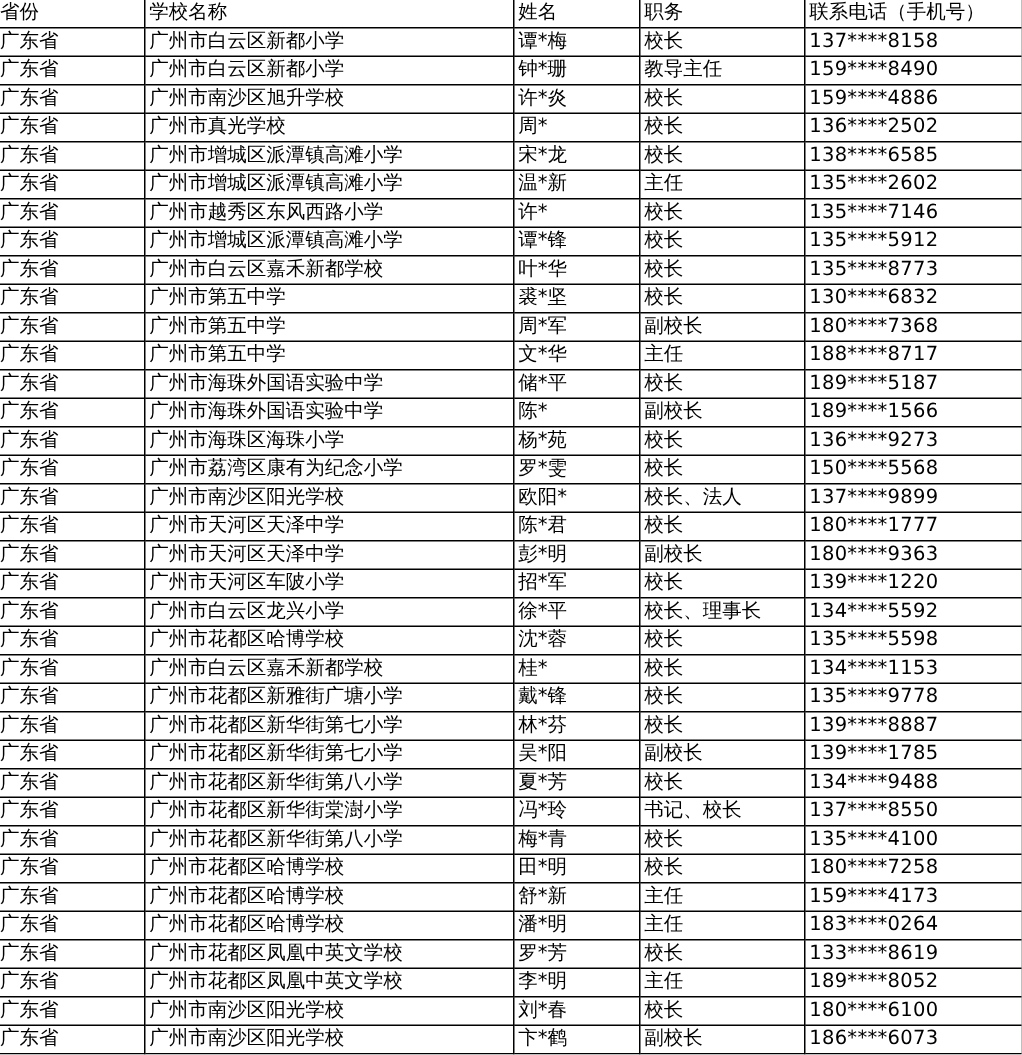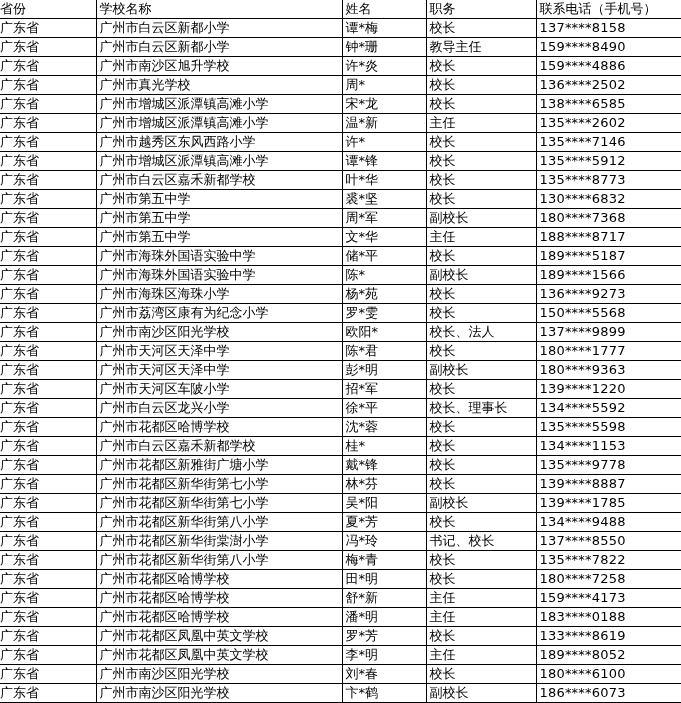--- a/index.html
+++ b/index.html
@@ -247,42 +247,42 @@
         <td>广州市花都区新华街棠澍小学</td>
         <td>冯*玲</td>
         <td>书记、校长</td>
         <td class="phone">137****8550</td>
       </tr>
       <tr>
         <td>广东省</td>
         <td>广州市花都区新华街第八小学</td>
         <td>梅*青</td>
         <td>校长</td>
-        <td class="phone">135****7822</td>
+        <td class="phone">135****4100</td>
       </tr>
       <tr>
         <td>广东省</td>
         <td>广州市花都区哈博学校</td>
         <td>田*明</td>
         <td>校长</td>
         <td class="phone">180****7258</td>
       </tr>
       <tr>
         <td>广东省</td>
         <td>广州市花都区哈博学校</td>
         <td>舒*新</td>
         <td>主任</td>
         <td class="phone">159****4173</td>
       </tr>
       <tr>
         <td>广东省</td>
         <td>广州市花都区哈博学校</td>
         <td>潘*明</td>
         <td>主任</td>
-        <td class="phone">183****0188</td>
+        <td class="phone">183****0264</td>
       </tr>
       <tr>
         <td>广东省</td>
         <td>广州市花都区凤凰中英文学校</td>
         <td>罗*芳</td>
         <td>校长</td>
         <td class="phone">133****8619</td>
       </tr>
       <tr>
         <td>广东省</td>

